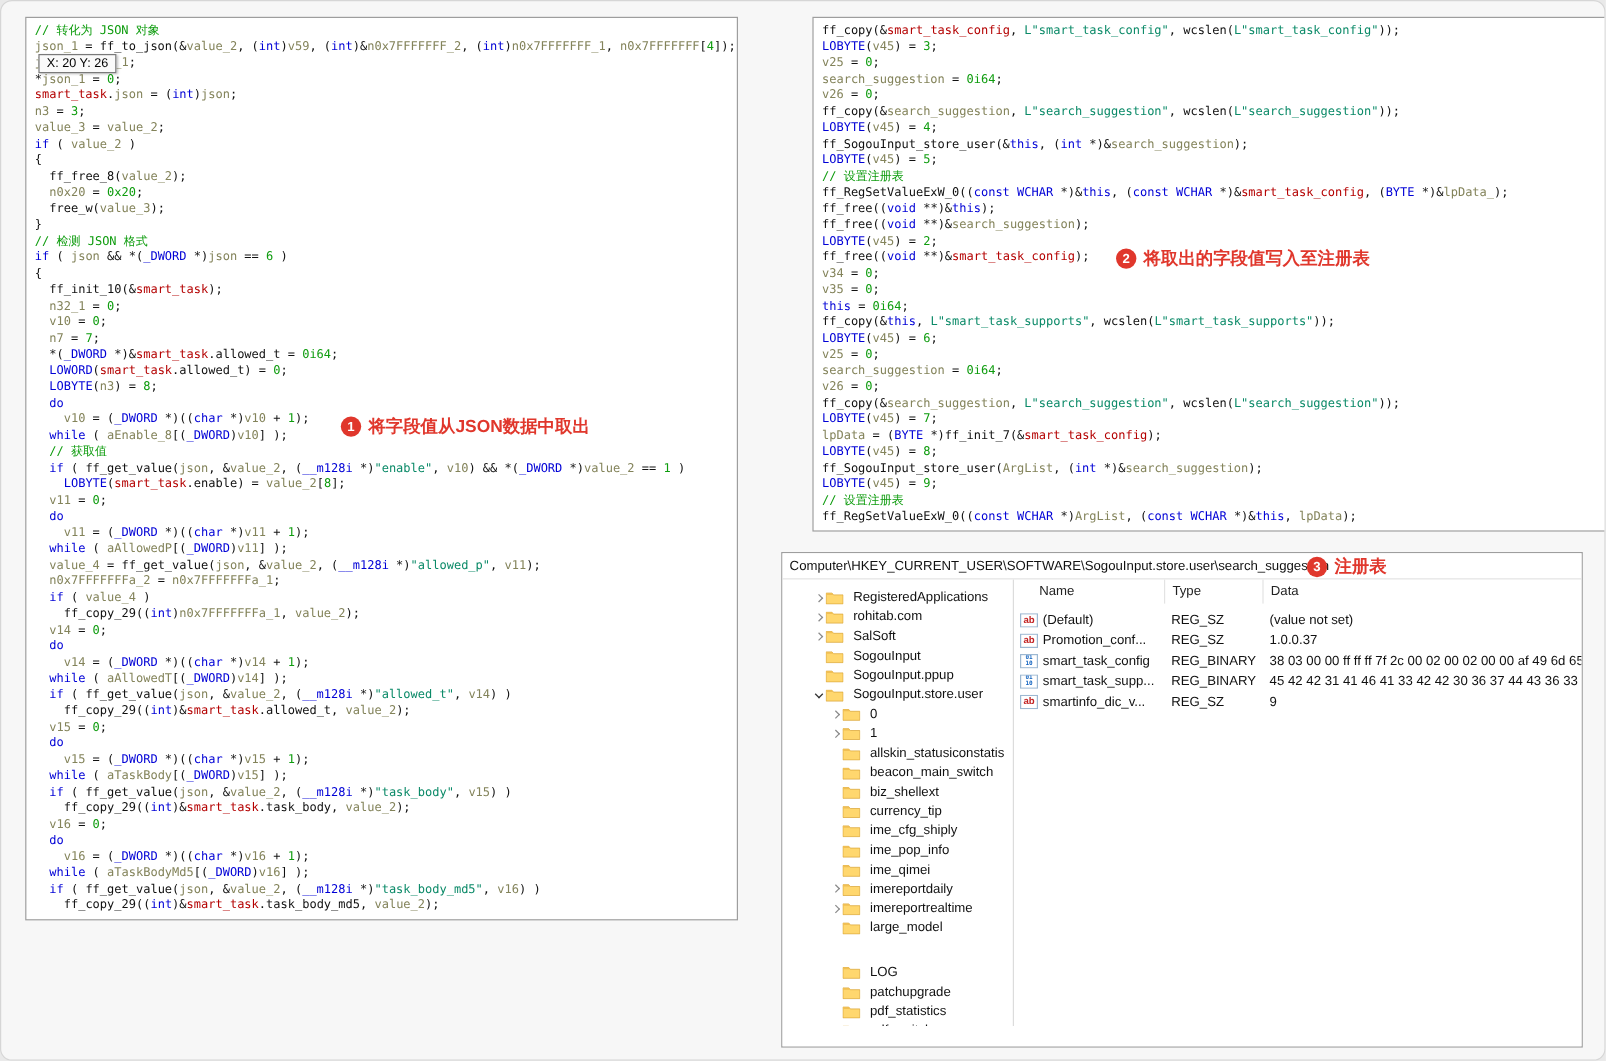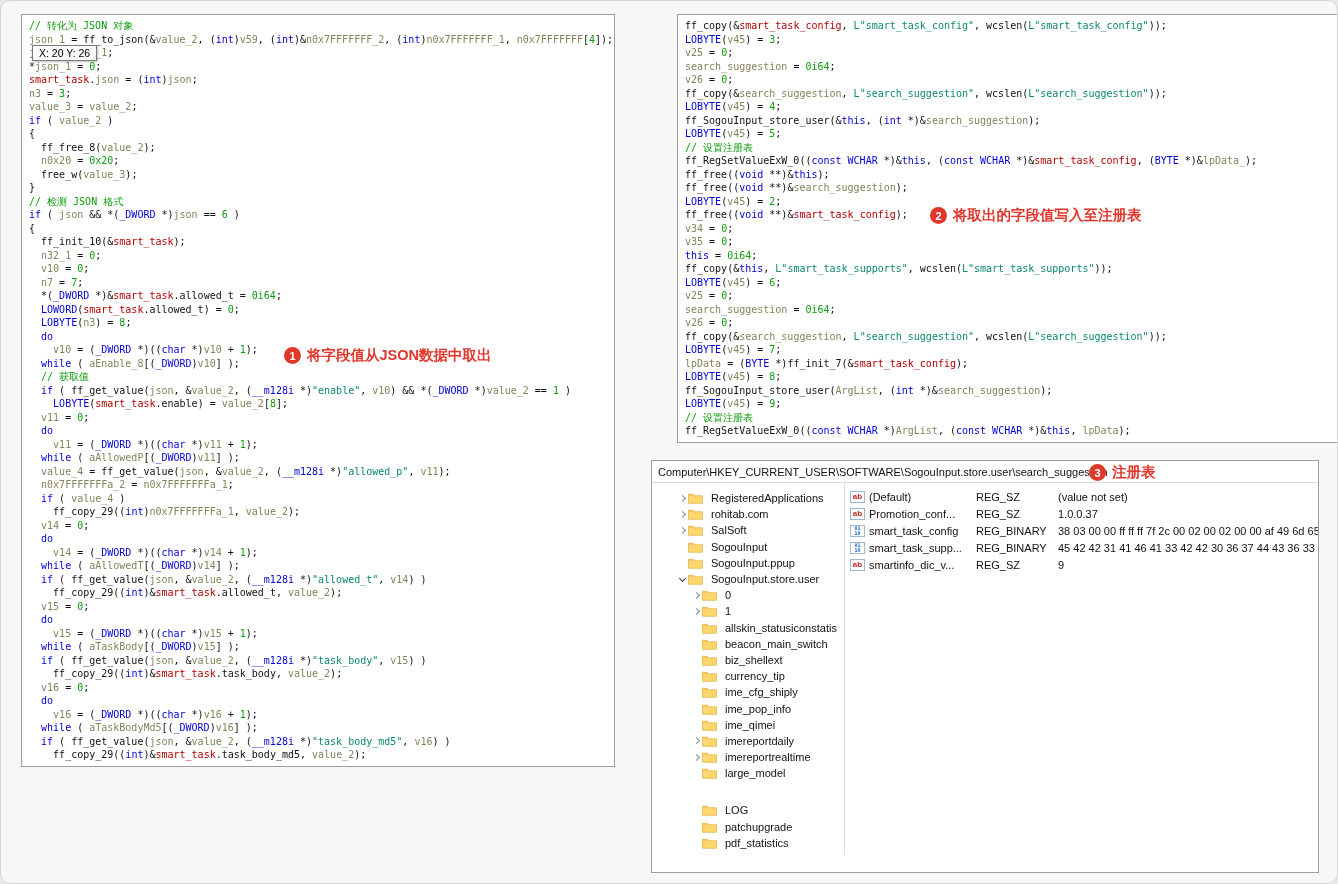--- a/index.html
+++ b/index.html
@@ -318,20 +318,25 @@
             <span class="tree-ico">
               <svg class="folder" viewBox="0 0 16 12">
                 <path d="M0.5 2h5.2l1.3 1.6H15.5v8H0.5z" fill="#ffd76e" stroke="#dca93f" stroke-width="0.7"></path>
                 <path d="M0.5 2h5.2l1.3 1.6H0.5z" fill="#f0bf55"></path>
               </svg>
             </span>
             <span class="tree-label">search_suggestion</span>
           </div>
         </div>
       <div class="vals">
+        <div class="val-head">
+            <span class="vh w1">Name</span>
+            <span class="vh w2">Type</span>
+            <span class="vh w3">Data</span>
+          </div>
         <div class="val-rows">
             <div class="val-row">
               <span class="vc c1">
                 <span class="vicon ab">ab</span>
                 <span>(Default)</span>
               </span>
               <span class="vc c2">REG_SZ</span>
               <span class="vc c3">(value not set)</span>
             </div>
             <div class="val-row">

